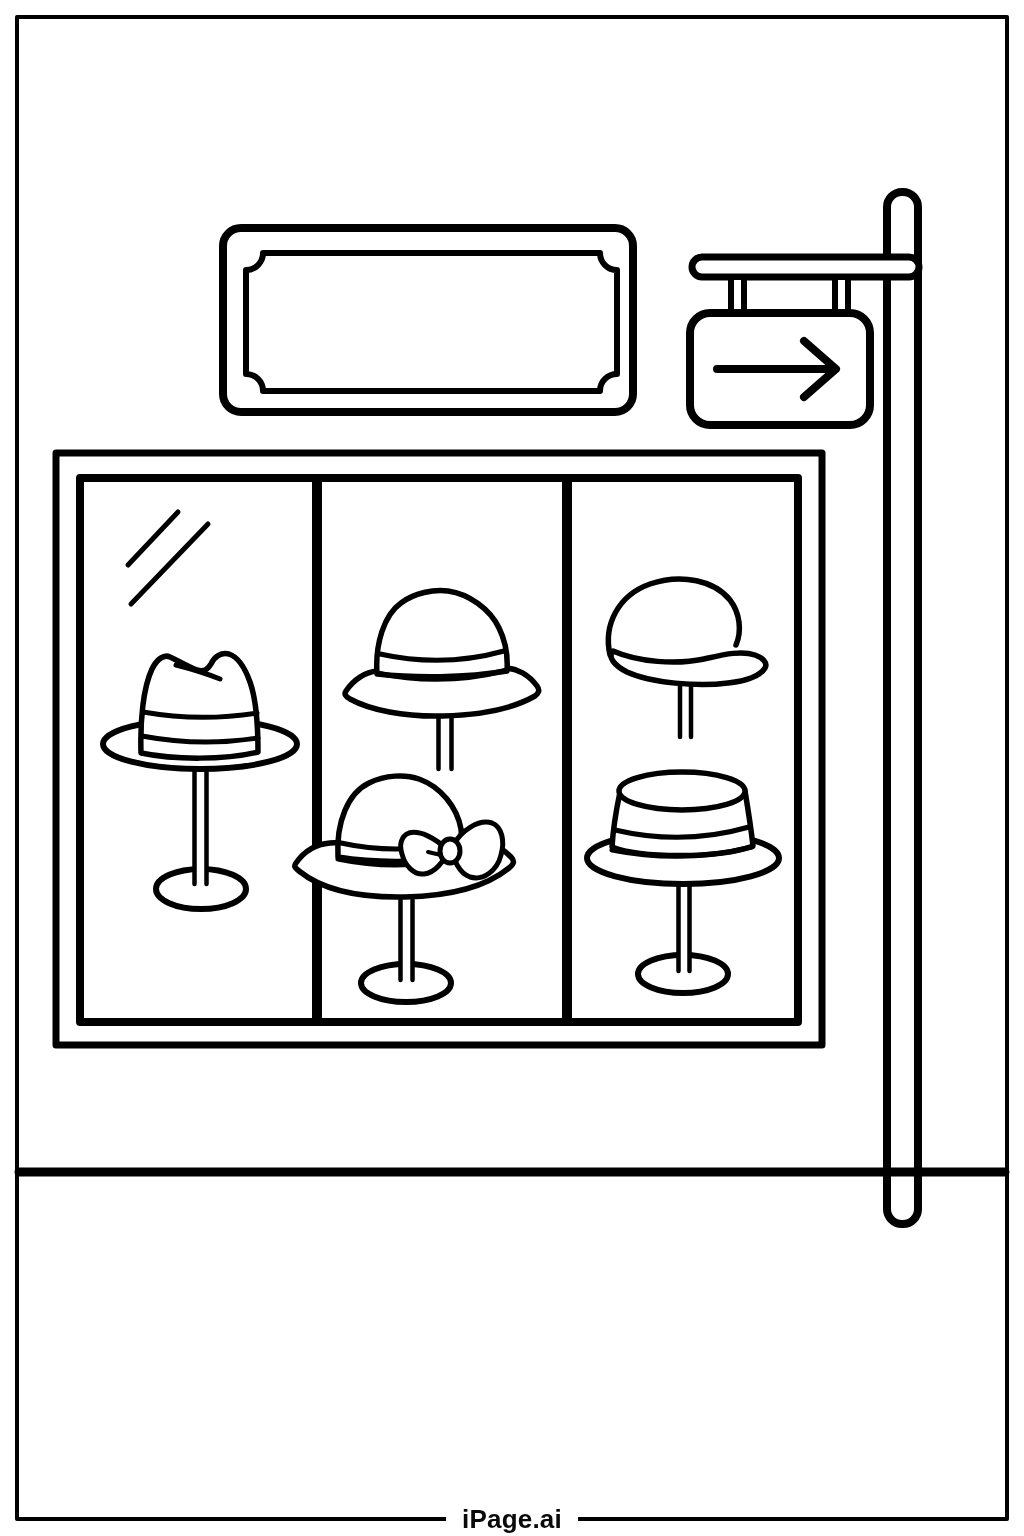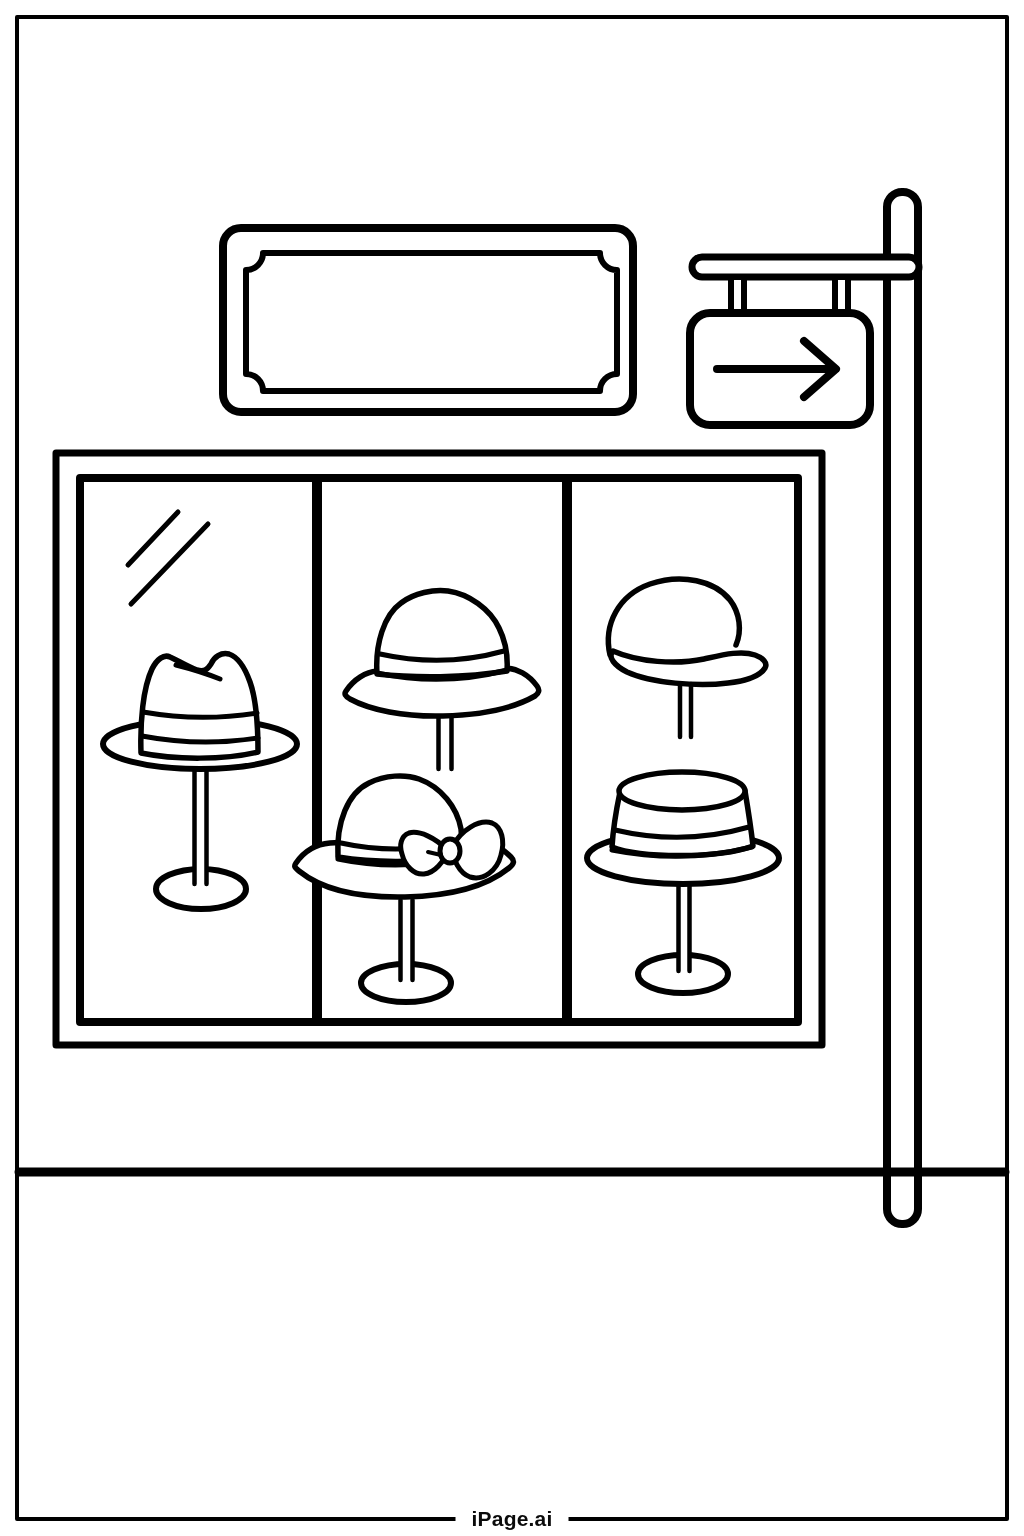--- a/index.html
+++ b/index.html
@@ -13,21 +13,21 @@
   #art{position:absolute;left:0;top:0;width:1024px;height:1536px;display:block;}
   .ink{stroke:#000000;fill:none;stroke-linecap:round;stroke-linejoin:round;}
   .fillw{fill:#ffffff;}
   #footer-brand{
     position:absolute;
     left:512px;top:1519px;
     transform:translate(-50%,-50%);
     background:#ffffff;
     padding:0 16px;
     font-weight:700;
-    font-size:21px;
+    font-size:26px;
     letter-spacing:.2px;
     color:#0a0a0a;
     white-space:nowrap;
   }
 </style>
 </head>
 <body>
 
 <div id="page">
   <svg id="art" viewBox="0 0 1024 1536">

